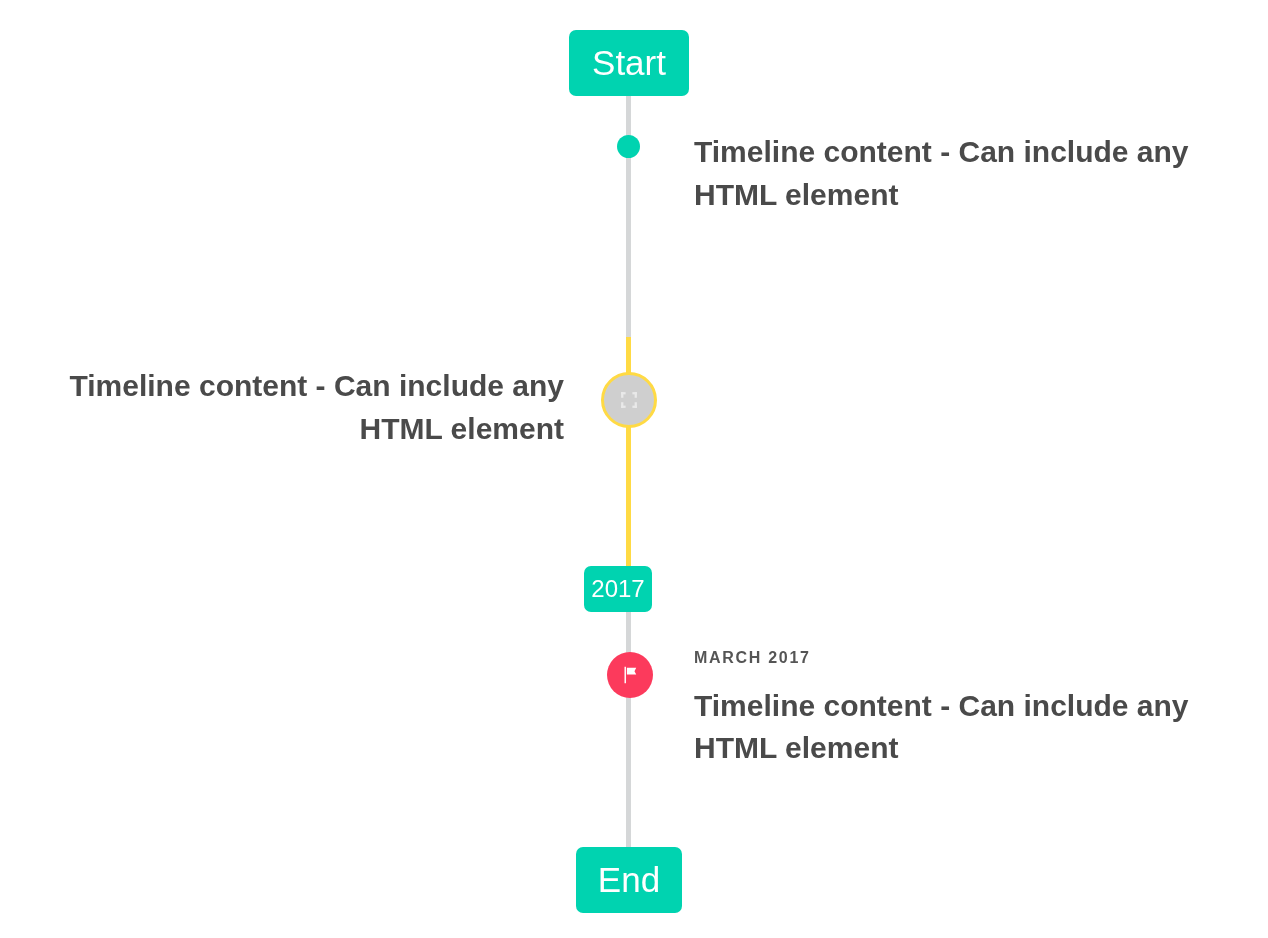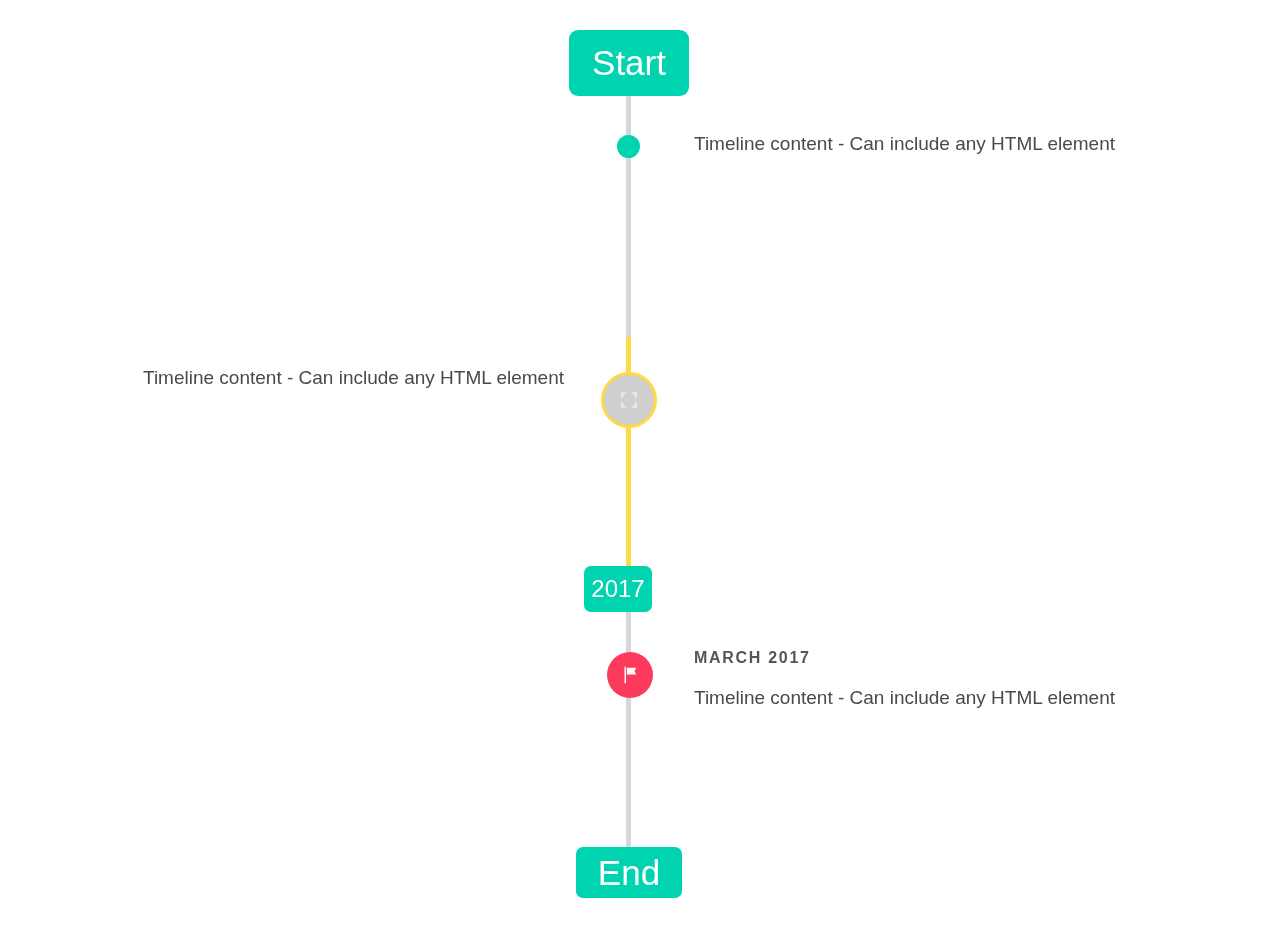--- a/index.html
+++ b/index.html
@@ -42,30 +42,29 @@
     display: flex;
     align-items: center;
     justify-content: center;
     font-weight: 400;
     z-index: 5;
   }
   .badge-start {
     left: 569px; top: 30px;
     width: 120px; height: 66px;
     font-size: 35px;
-    border-radius: 9px;
   }
   .badge-mid {
     left: 584px; top: 566px;
     width: 68px; height: 46px;
     font-size: 24px;
   }
   .badge-end {
     left: 576px; top: 847px;
-    width: 106px; height: 51px;
+    width: 106px; height: 66px;
     font-size: 35px;
   }
 
   
   .marker {
     position: absolute;
     border-radius: 50%;
     z-index: 6;
     display: flex;
     align-items: center;
@@ -116,22 +115,22 @@
   .entry-date {
     font-size: 16px;
     font-weight: bold;
     letter-spacing: 1.7px;
     color: #555555;
     text-transform: uppercase;
     margin: 0 0 18px 0;
     line-height: 1.1;
   }
   .entry-body {
-    font-size: 19px;
-    font-weight: 400;
+    font-size: 30px;
+    font-weight: 700;
     color: #4a4a4a;
     line-height: 1.42;
     margin: 0;
   }
 </style>
 </head>
 <body>
 
 <div class="timeline">
 

